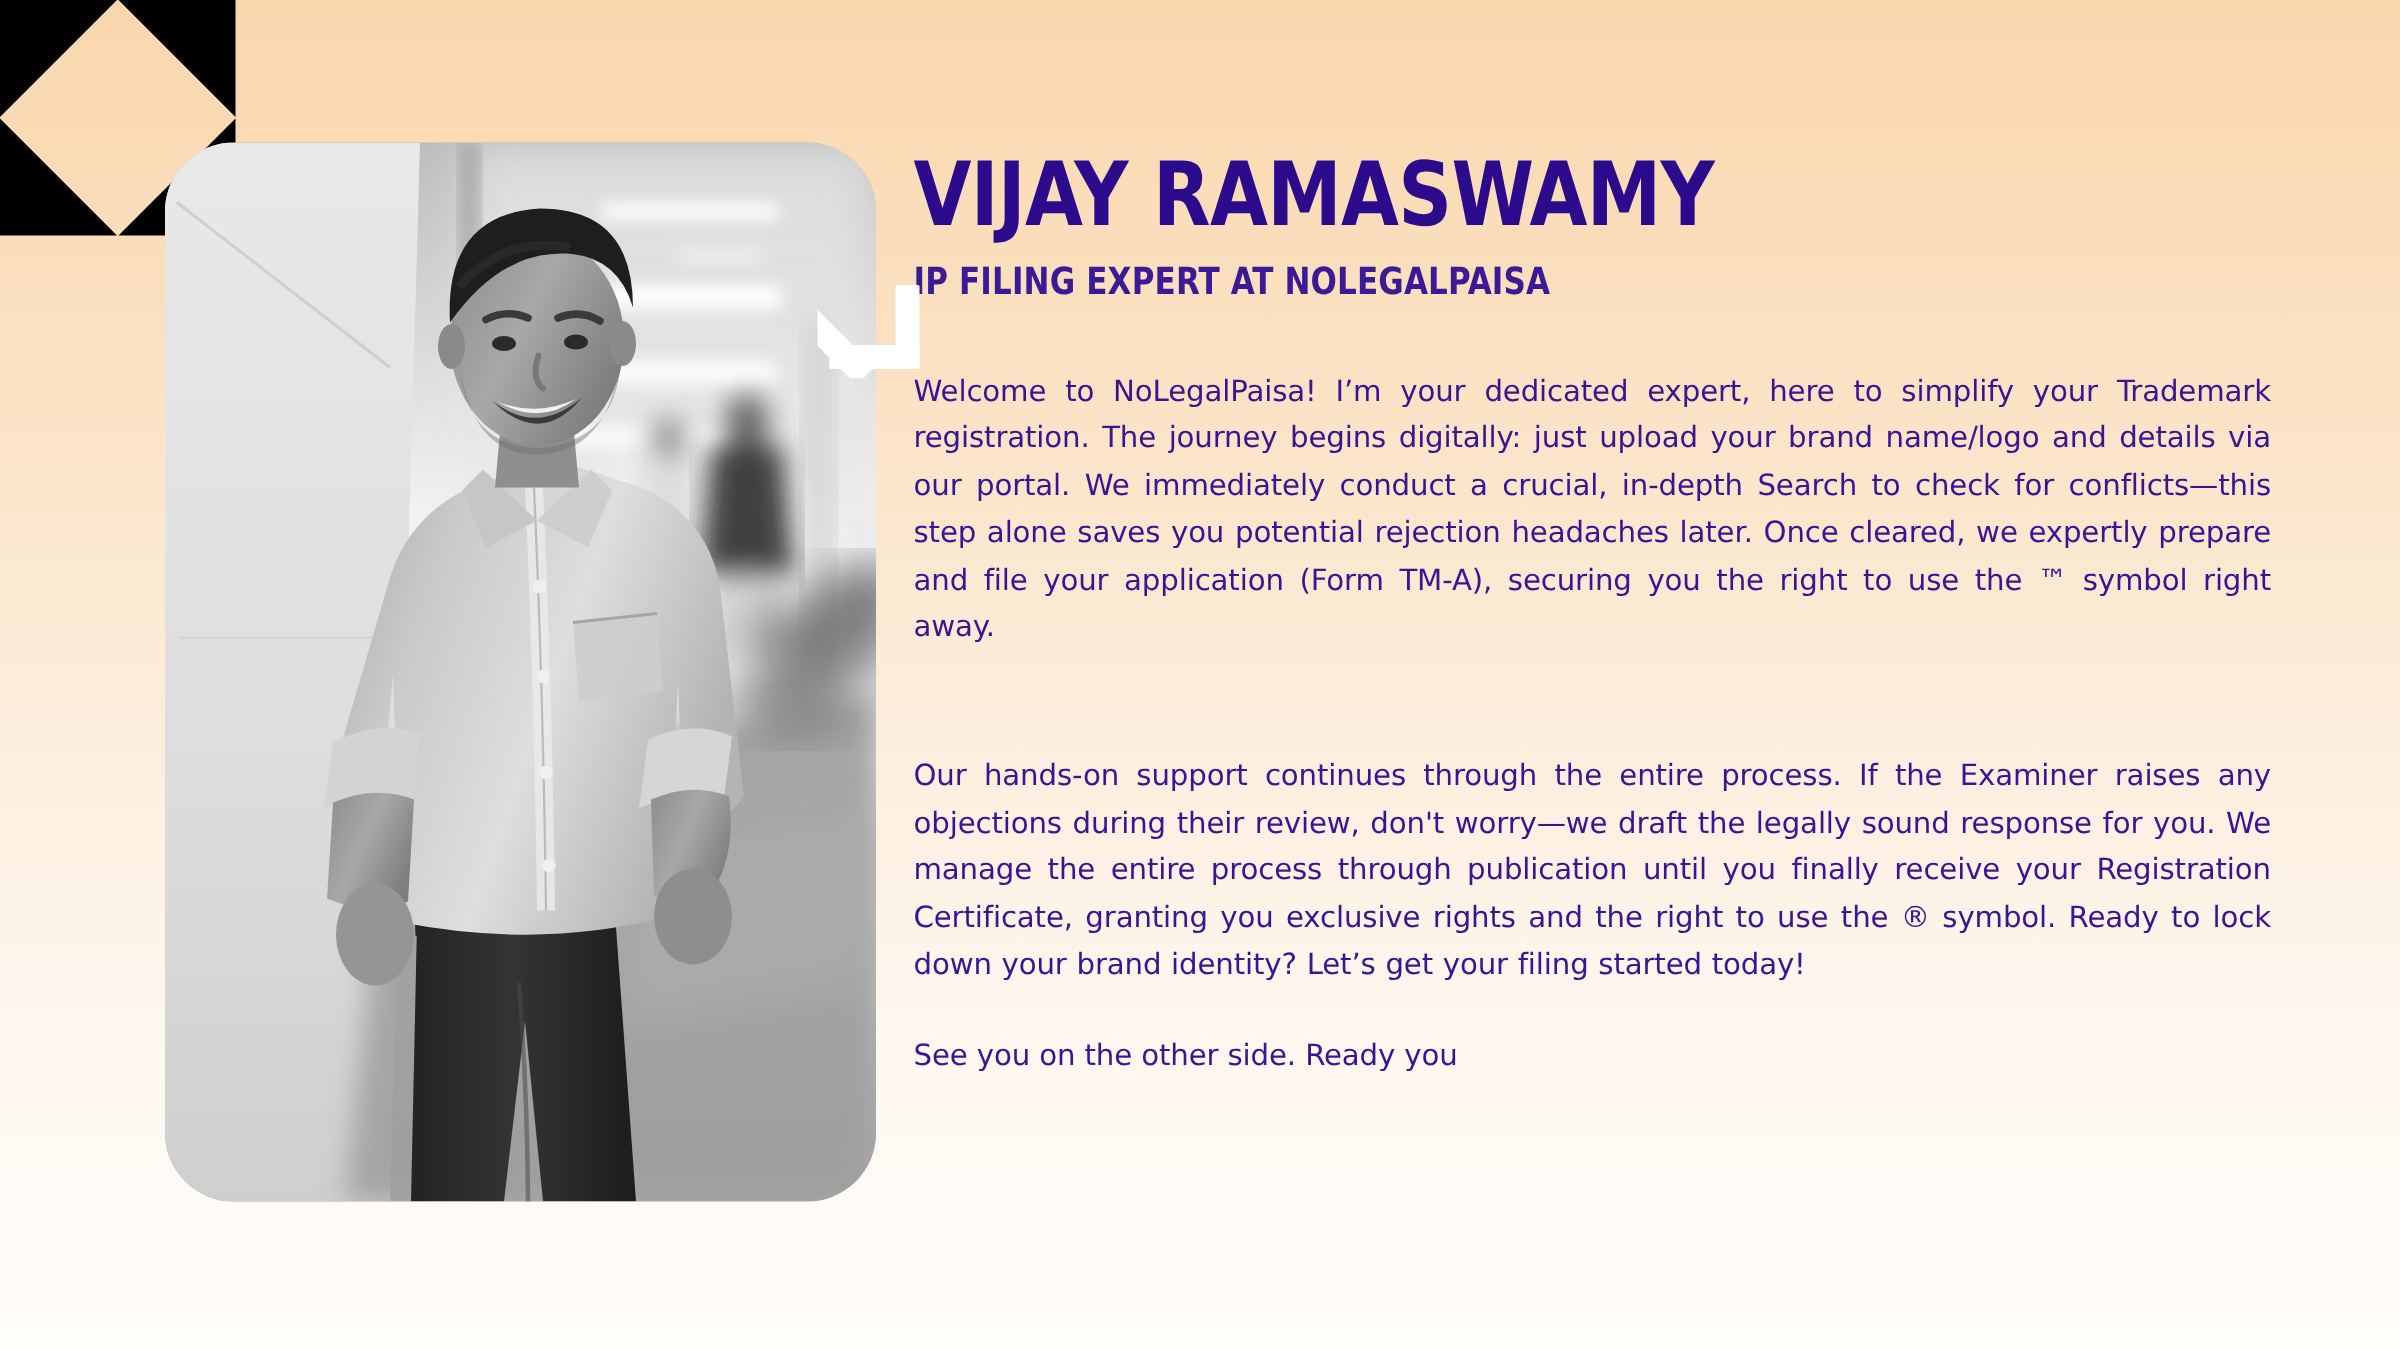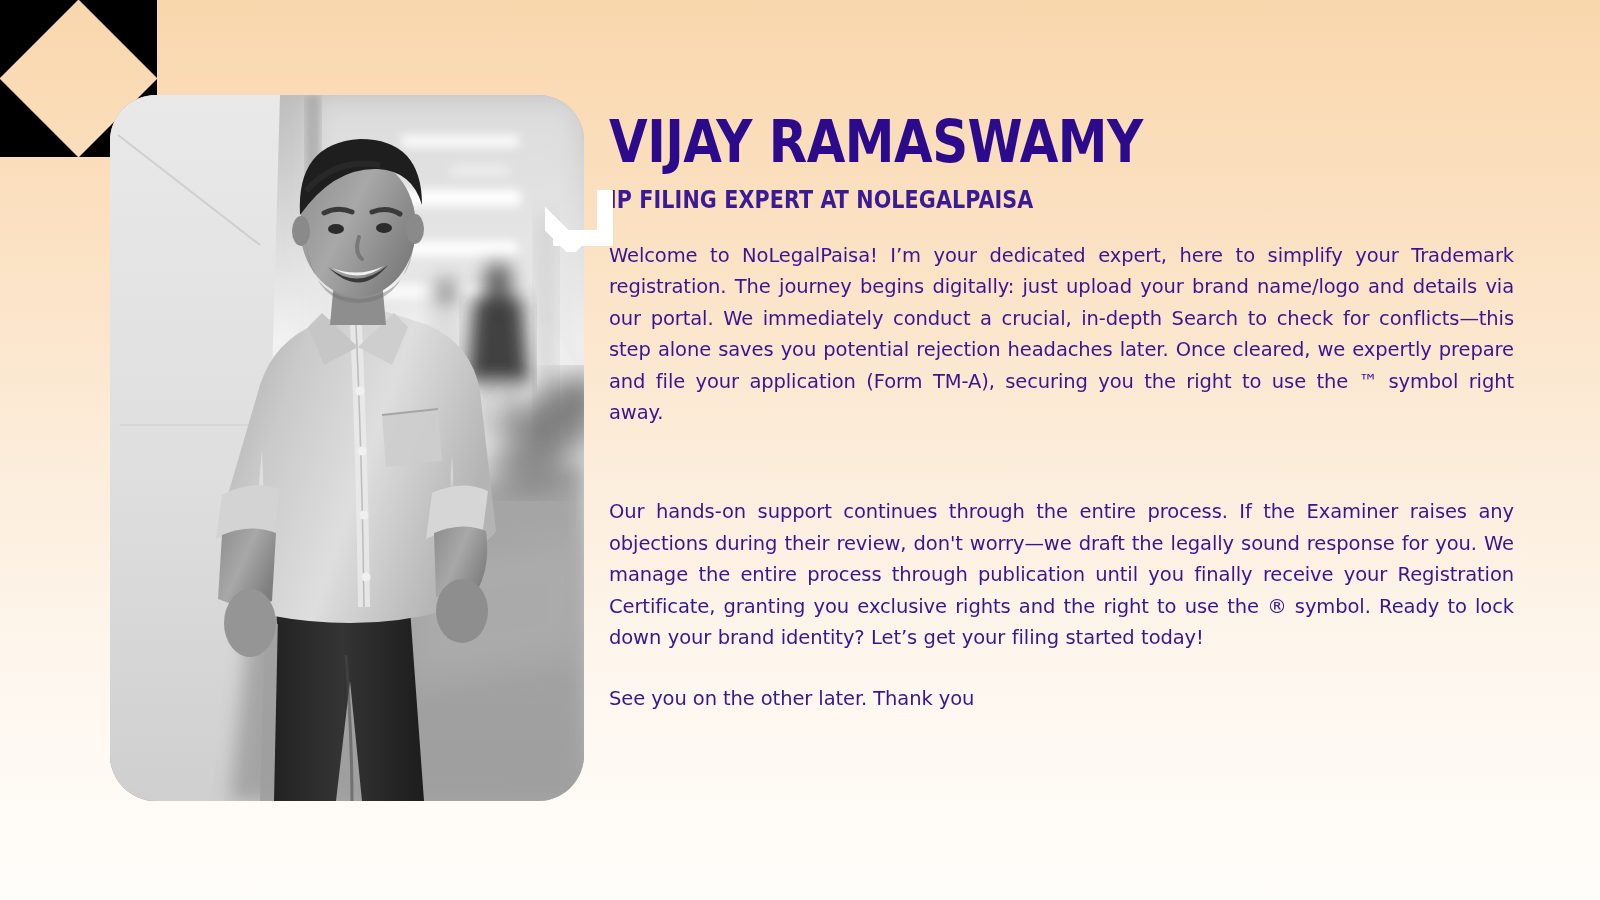--- a/index.html
+++ b/index.html
@@ -69,21 +69,21 @@
     position:absolute;
     left:545px; top:178px;
     width:74px; height:74px;
     z-index:5;
   }
   #arrow-accent svg { display:block; }
 
   
   #content {
     position:absolute;
-    left:609px; top:112px;
+    left:609px; top:100px;
     width:905px;
   }
 
   #name {
     font-family:"Liberation Sans Narrow","DejaVu Sans Condensed","Liberation Sans", sans-serif;
     font-size:59px;
     line-height:1.0;
     font-weight:700;
     letter-spacing:-0.5px;
     color:#2b0b8c;
@@ -107,21 +107,21 @@
 
   .para {
     font-family:"DejaVu Sans","Liberation Sans", sans-serif;
     font-size:19.5px;
     line-height:31.4px;
     color:#3a1593;
     text-align:justify;
     letter-spacing:-0.1px;
     word-spacing:0.4px;
   }
-  #para-1 { margin-top:28px; }
+  #para-1 { margin-top:45px; }
   #para-2 { margin-top:68px; }
 
   .closing {
     font-family:"DejaVu Sans","Liberation Sans", sans-serif;
     font-size:19.5px;
     line-height:31.4px;
     color:#3a1593;
     text-align:left;
     margin-top:30px;
     letter-spacing:-0.1px;
@@ -293,16 +293,16 @@
         <rect x="52" y="12" width="16" height="56" rx="1"></rect>
       </g>
     </svg>
   </div>
 
   <div id="content">
     <h1 id="name">VIJAY RAMASWAMY</h1>
     <h2 id="role">IP FILING EXPERT AT NOLEGALPAISA</h2>
     <p class="para" id="para-1">Welcome to NoLegalPaisa! I’m your dedicated expert, here to simplify your Trademark registration. The journey begins digitally: just upload your brand name/logo and details via our portal. We immediately conduct a crucial, in-depth Search to check for conflicts—this step alone saves you potential rejection headaches later. Once cleared, we expertly prepare and file your application (Form TM-A), securing you the right to use the ™ symbol right away.</p>
     <p class="para" id="para-2">Our hands-on support continues through the entire process. If the Examiner raises any objections during their review, don't worry—we draft the legally sound response for you. We manage the entire process through publication until you finally receive your Registration Certificate, granting you exclusive rights and the right to use the ® symbol. Ready to lock down your brand identity? Let’s get your filing started today!</p>
-    <p class="closing">See you on the other later. Thank you</p>
+    <p class="closing">See you on the other side. Ready you</p>
   </div>
 
 </div>
 
 </body></html>

